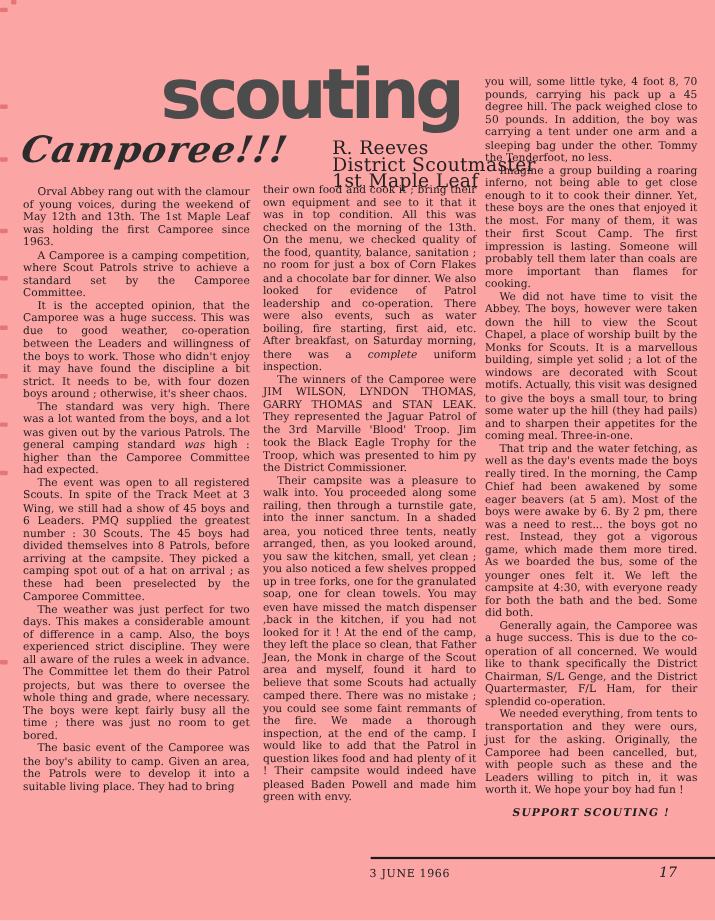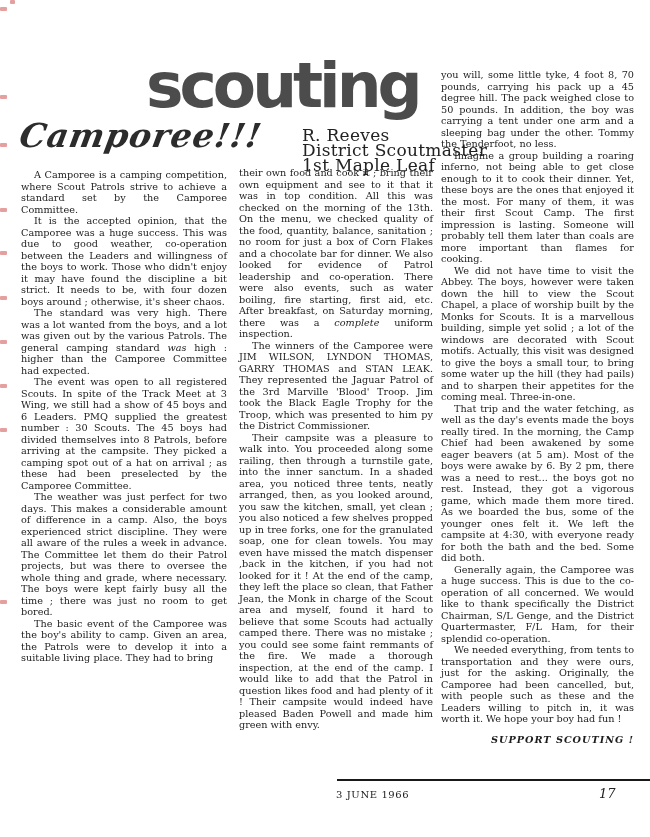--- a/index.html
+++ b/index.html
@@ -1,19 +1,19 @@
 <!DOCTYPE html>
 <html><head>
 <meta charset="utf-8">
 <style>
   * { margin:0; padding:0; box-sizing:border-box; }
   html,body { background:#e9e9e9; }
   .page {
     position:relative; width:650px; height:837px;
-    background:#ffffff; overflow:hidden;
+    background:#fca5a5; overflow:hidden;
     font-family:"DejaVu Serif", serif; color:#1e1e1e;
   }
   .masthead {
     position:absolute; left:146px; top:54px;
     font-family:"DejaVu Sans", sans-serif; font-weight:bold;
     font-size:63px; line-height:1; letter-spacing:-4px; color:#4c4c4c;
   }
   .article-title {
     position:absolute; left:20px; top:116px;
     font-family:"DejaVu Serif", serif; font-style:italic; font-weight:bold;
@@ -25,21 +25,21 @@
   }
   .col {
     position:absolute; font-size:9.7px; line-height:11.5px;
     text-align:justify; color:#1c1c1c;
   }
   #col1 { left:21px;  top:169px; width:206px; }
   #col2 { left:239px; top:167px; width:194px; }
   #col3 { left:441px; top:69px;  width:193px; }
   .col p { text-indent:0; }
   .col p.indent { text-indent:13px; }
-  .col p.center { text-align:right; text-indent:0; margin-top:9px; letter-spacing:1px; font-weight:bold; }
+  .col p.center { text-align:center; text-indent:0; margin-top:9px; letter-spacing:1px; font-weight:bold; }
   .it { font-style:italic; }
   .footer-rule {
     position:absolute; left:337px; top:779px; width:313px; height:2px;
     background:#191919;
   }
   .footer-date {
     position:absolute; left:336px; top:789px;
     font-size:10px; letter-spacing:0.6px; color:#222;
   }
   .page-number {
@@ -64,20 +64,21 @@
 
   <div class="article-title">Camporee!!!</div>
 
   <div class="byline">
     <div>R. Reeves</div>
     <div>District Scoutmaster</div>
     <div>1st Maple Leaf</div>
   </div>
 
   <div class="col" id="col1">
+      <p class="indent"><span>Orval Abbey rang out with the clamour of young voices, during the weekend of May 12th and 13th. The 1st Maple Leaf was holding the first Camporee since 1963.</span></p>
       <p class="indent"><span>A Camporee is a camping competition, where Scout Patrols strive to achieve a standard set by the Camporee Committee.</span></p>
       <p class="indent"><span>It is the accepted opinion, that the Camporee was a huge success. This was due to good weather, co-operation between the Leaders and willingness of the boys to work. Those who didn't enjoy it may have found the discipline a bit strict. It needs to be, with four dozen boys around ; otherwise, it's sheer chaos.</span></p>
       <p class="indent"><span>The standard was very high. There was a lot wanted from the boys, and a lot was given out by the various Patrols. The general camping standard </span><span class="it">was</span><span> high : higher than the Camporee Committee had expected.</span></p>
       <p class="indent"><span>The event was open to all registered Scouts. In spite of the Track Meet at 3 Wing, we still had a show of 45 boys and 6 Leaders. PMQ supplied the greatest number : 30 Scouts. The 45 boys had divided themselves into 8 Patrols, before arriving at the campsite. They picked a camping spot out of a hat on arrival ; as these had been preselected by the Camporee Committee.</span></p>
       <p class="indent"><span>The weather was just perfect for two days. This makes a considerable amount of difference in a camp. Also, the boys experienced strict discipline. They were all aware of the rules a week in advance. The Committee let them do their Patrol projects, but was there to oversee the whole thing and grade, where necessary. The boys were kept fairly busy all the time ; there was just no room to get bored.</span></p>
       <p class="indent"><span>The basic event of the Camporee was the boy's ability to camp. Given an area, the Patrols were to develop it into a suitable living place. They had to bring</span></p>
     </div>
   <div class="col" id="col2">
       <p class=""><span>their own food and cook it ; bring their own equipment and see to it that it was in top condition. All this was checked on the morning of the 13th. On the menu, we checked quality of the food, quantity, balance, sanitation ; no room for just a box of Corn Flakes and a chocolate bar for dinner. We also looked for evidence of Patrol leadership and co-operation. There were also events, such as water boiling, fire starting, first aid, etc. After breakfast, on Saturday morning, there was a </span><span class="it">complete</span><span> uniform inspection.</span></p>
       <p class="indent"><span>The winners of the Camporee were JIM WILSON, LYNDON THOMAS, GARRY THOMAS and STAN LEAK. They represented the Jaguar Patrol of the 3rd Marville 'Blood' Troop. Jim took the Black Eagle Trophy for the Troop, which was presented to him py the District Commissioner.</span></p>

